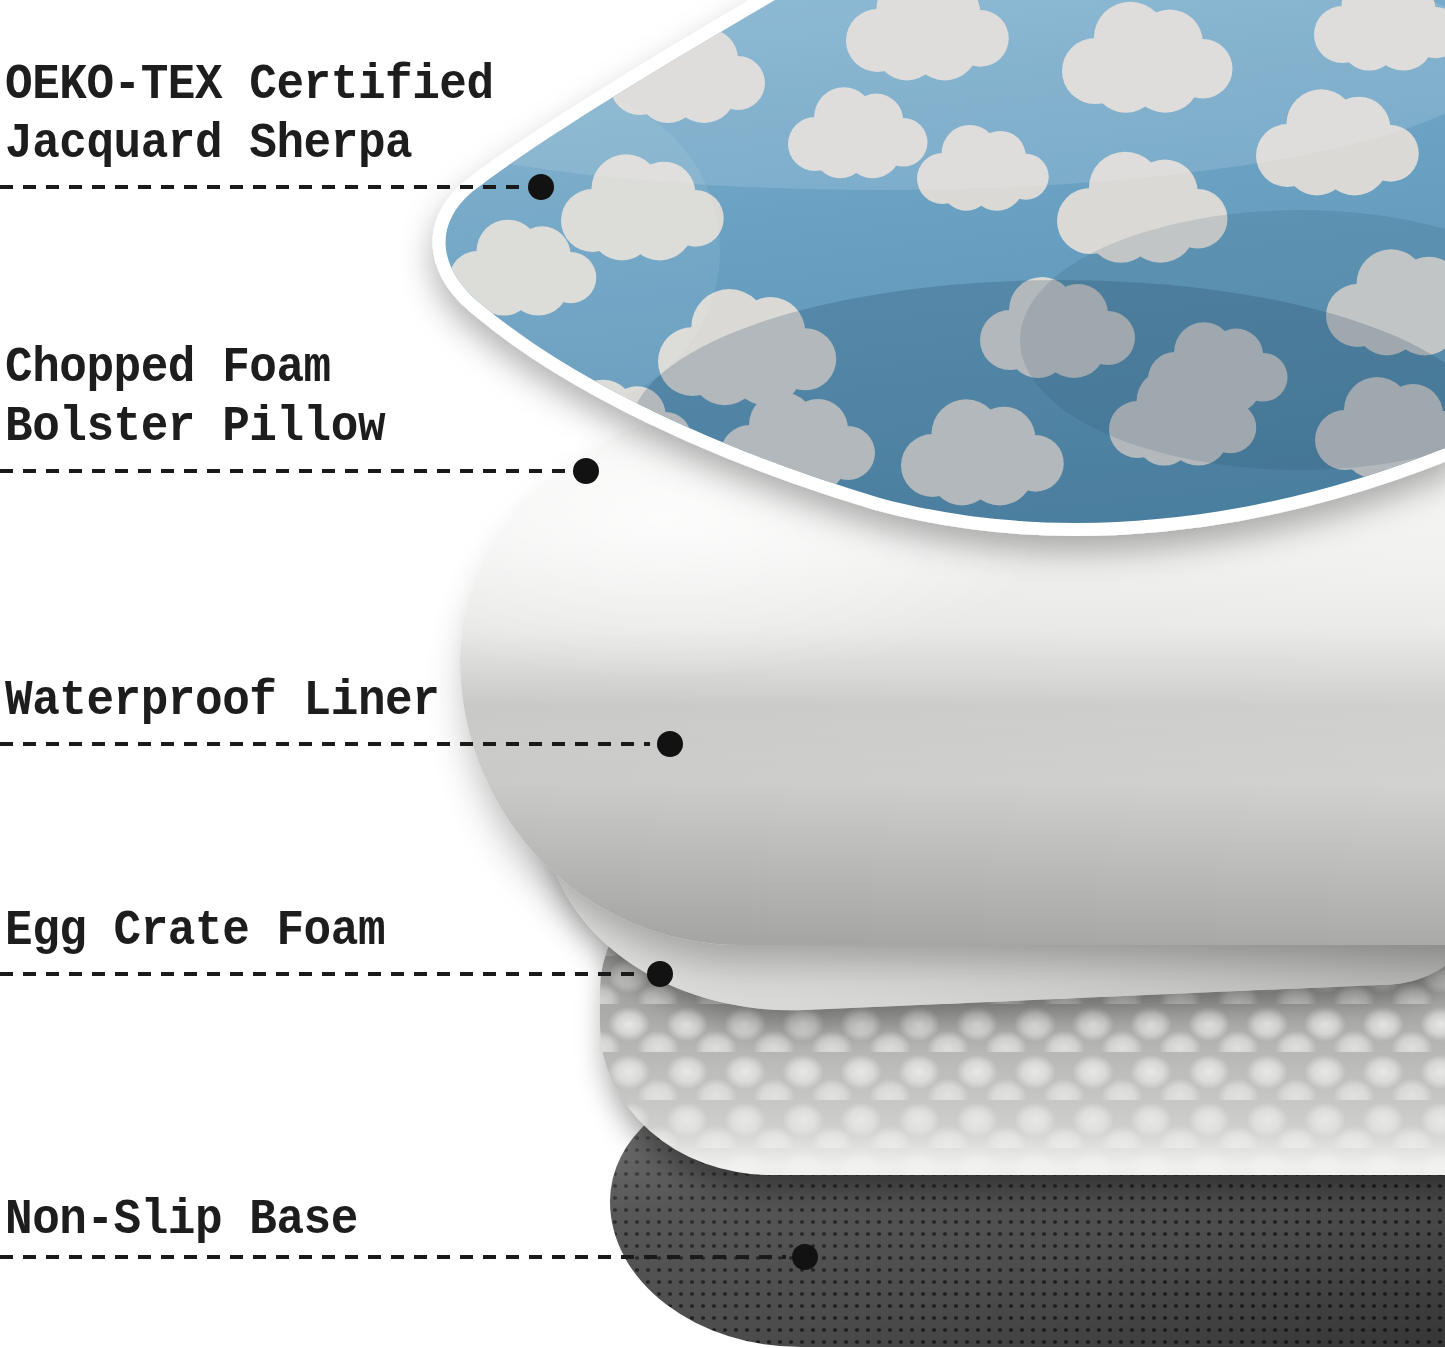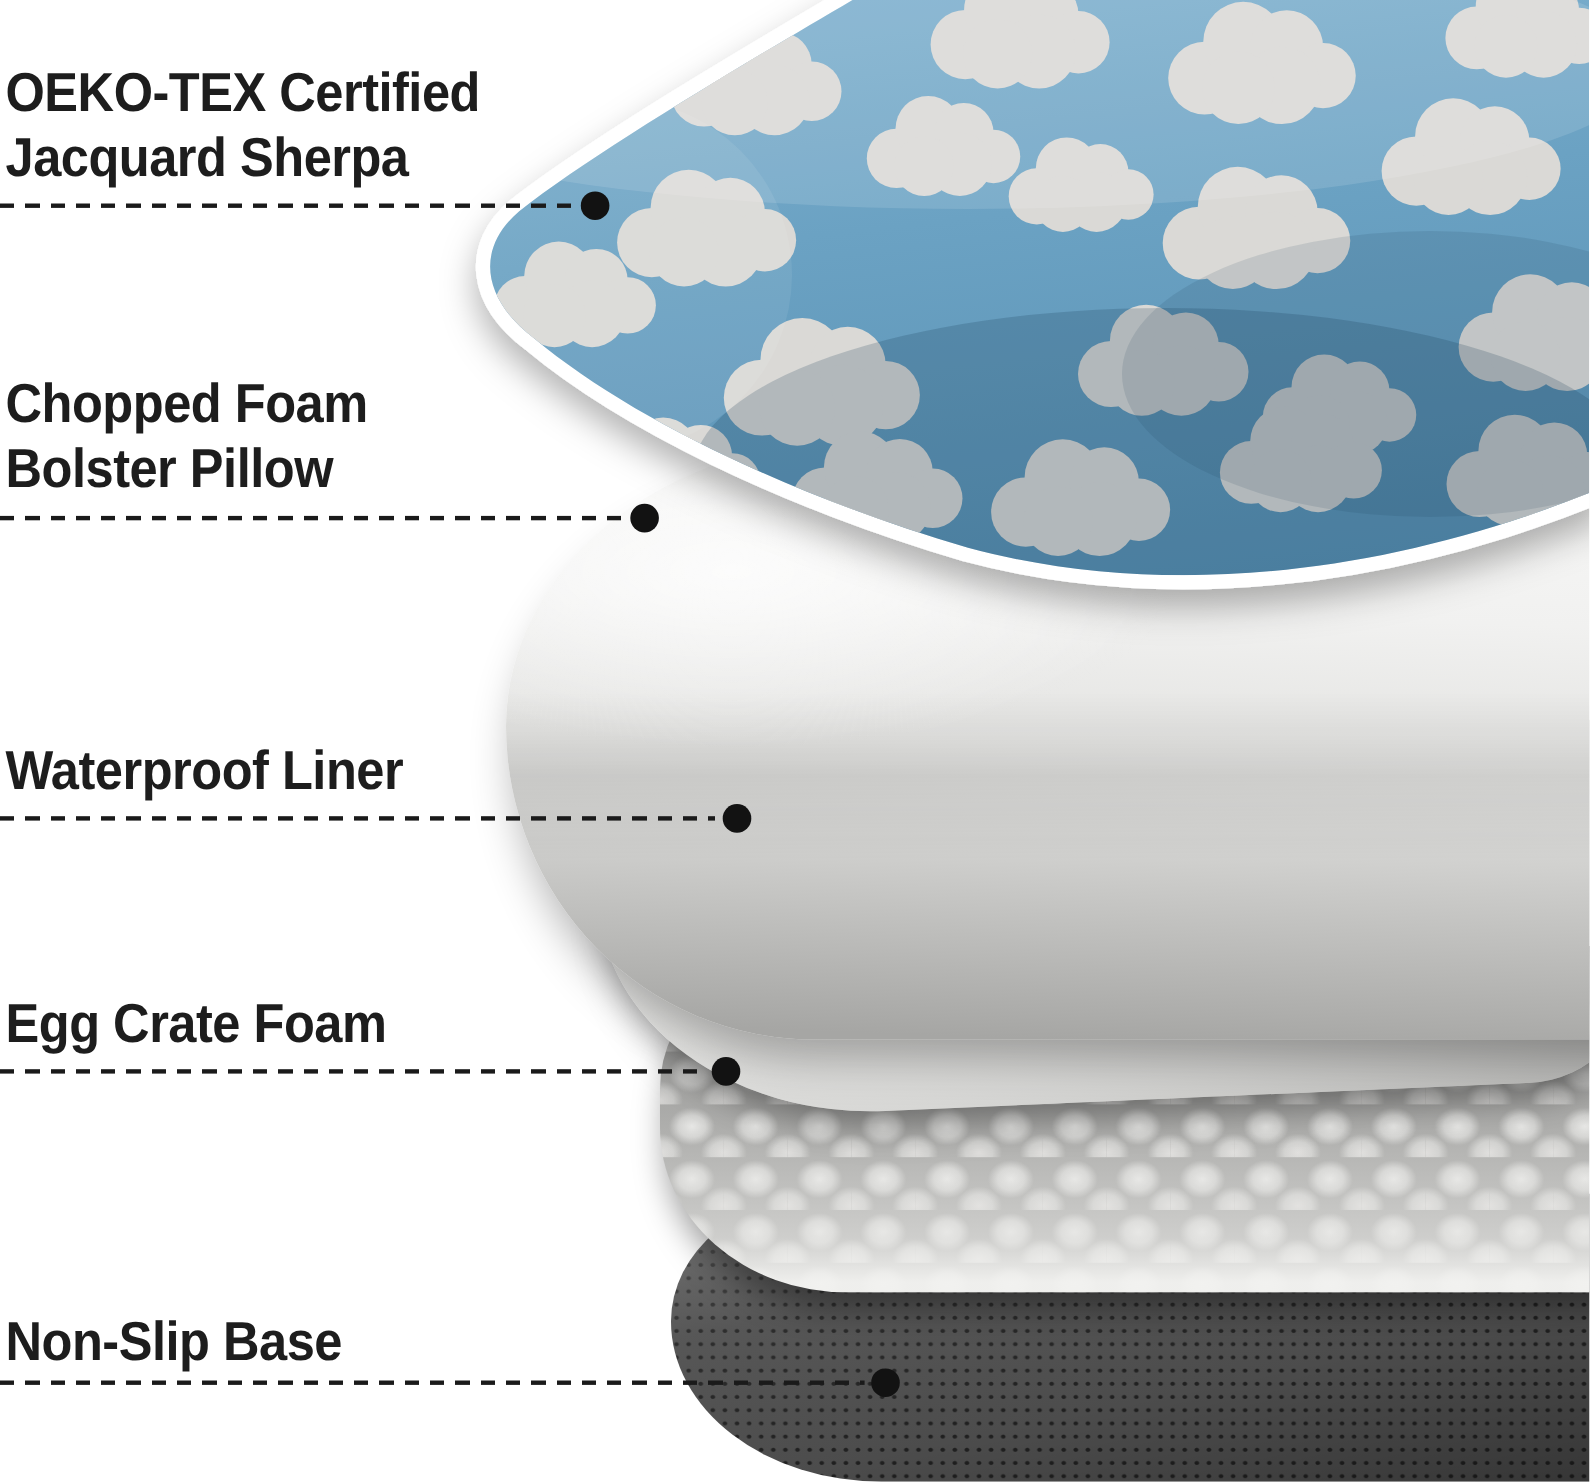--- a/index.html
+++ b/index.html
@@ -1,21 +1,21 @@
 <!DOCTYPE html>
 <html><head>
 <meta charset="utf-8">
 <style>
   html,body{margin:0;padding:0;background:#ffffff;}
   #stage{
     position:relative;
     width:1445px;height:1348px;
     background:#ffffff;
     overflow:hidden;
-    font-family:Liberation Sans, sans-serif;
+    font-family:Liberation Mono, monospace;
   }
   
   .layer{position:absolute;}
   #sherpa-svg{position:absolute;left:0;top:0;z-index:50;}
   .layer-bolster{
     left:460px;top:400px;width:1140px;height:545px;z-index:40;
     border-radius:320px 220px 0 280px / 260px 220px 0 285px;
     background:linear-gradient(182deg,#f8f8f7 4%,#f1f1f0 30%,#e3e3e1 52%,#d0d0ce 68%,#b9b9b7 84%,#a6a6a4 97%);
     box-shadow:0 26px 40px -8px rgba(0,0,0,.30);
   }

